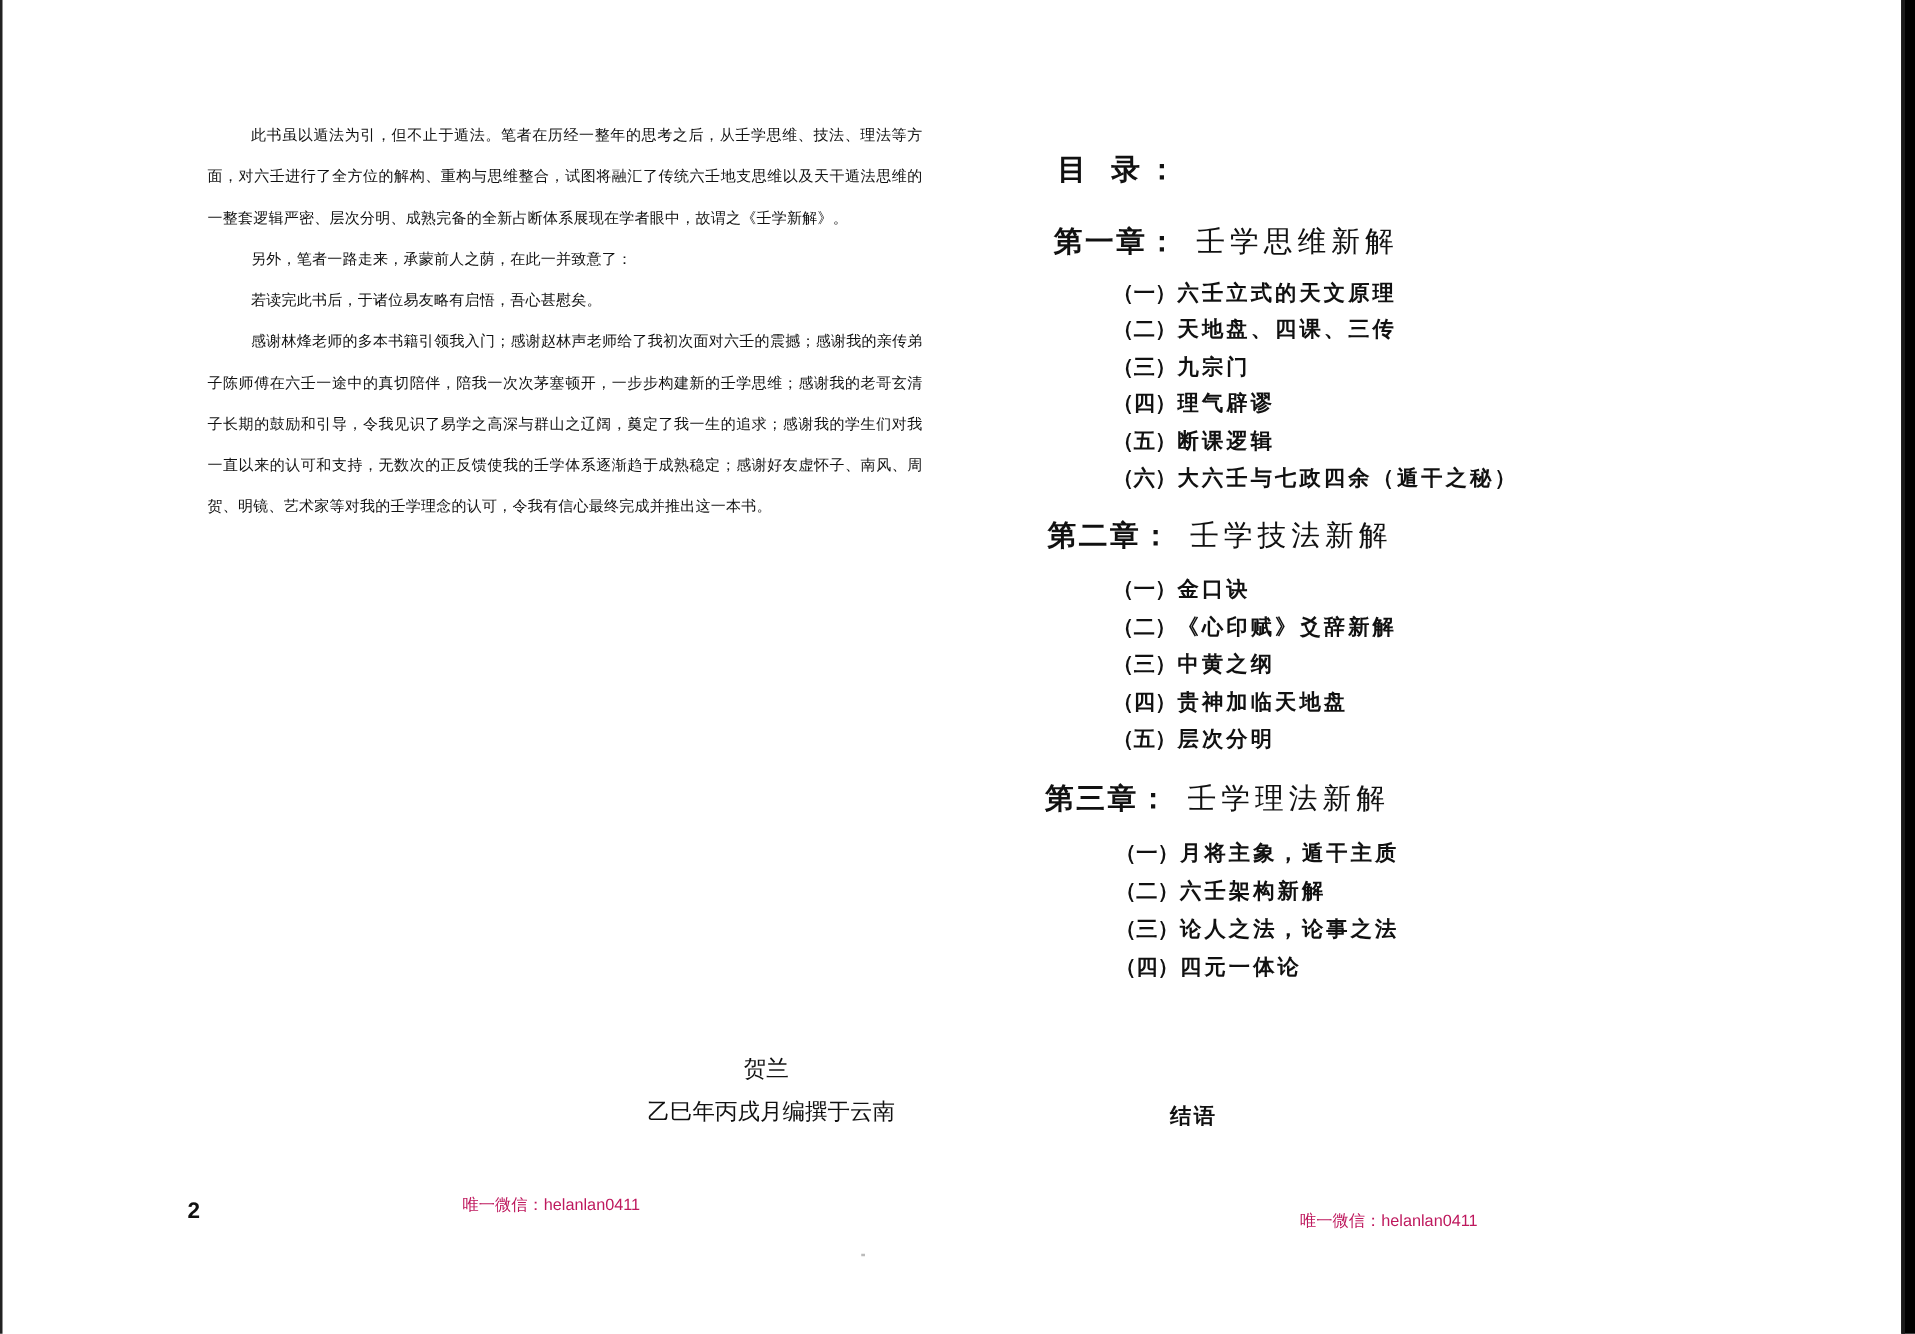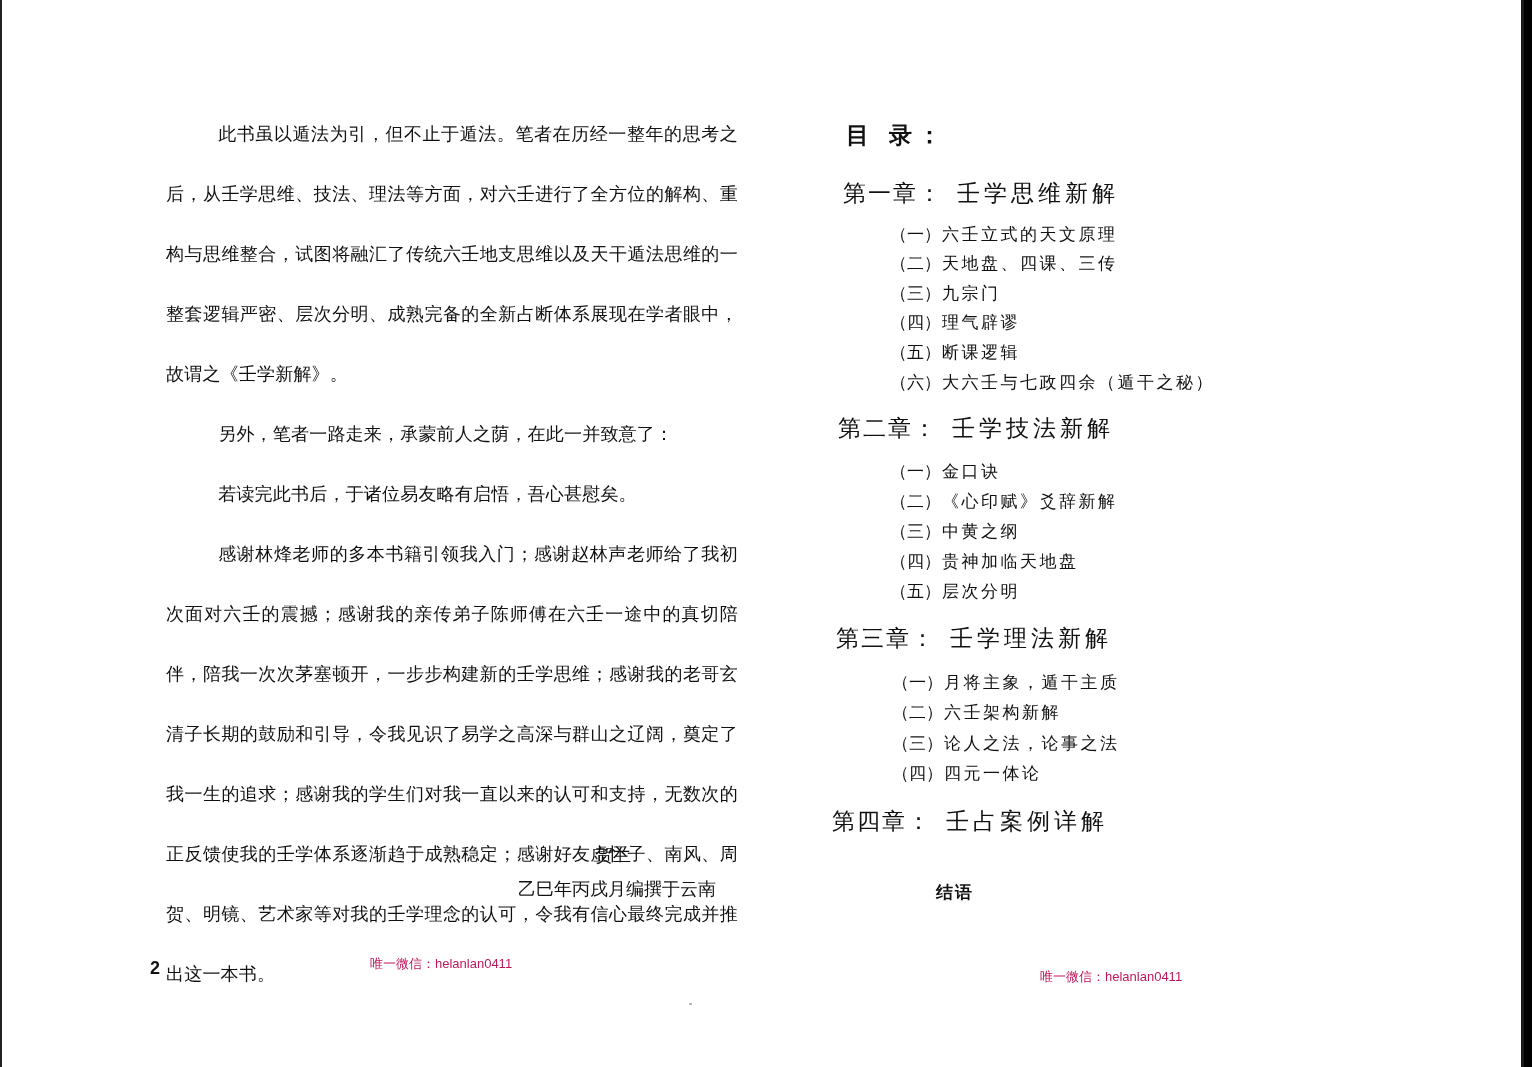--- a/index.html
+++ b/index.html
@@ -8,42 +8,42 @@
     background: #ffffff;
     font-family: "DejaVu Sans", "Liberation Sans", sans-serif;
     color: #111;
   }
   .left-border { position: absolute; left: 0; top: 0; width: 2px; height: 1067px; background: #222; }
   .right-bar { position: absolute; left: 1521px; top: 0; width: 11px; height: 1067px; background: #000; }
   .right-bar::before { content: ""; position: absolute; left: 0; top: 0; width: 3px; height: 100%; background: #1a1a1a; }
 
   
   .body-text {
-    position: absolute; left: 166px; top: 104px; width: 572px;
-    font-size: 18px; line-height: 60px; letter-spacing: 0.2px;
+    position: absolute; left: 166px; top: 92px; width: 572px;
+    font-size: 12px; line-height: 33px; letter-spacing: 0.2px;
     text-align: justify;
   }
   .body-text p { margin: 0; text-indent: 2.9em; }
   .signature { position: absolute; left: 500px; top: 843px; width: 230px; font-size: 18px; }
   .sig-name { position: absolute; left: 95px; top: 0; white-space: nowrap; }
   .sig-date { position: absolute; left: 18px; top: 34px; white-space: nowrap; }
 
   .page-number { position: absolute; left: 150px; top: 958px; font-size: 18px; font-weight: bold; font-family: "Liberation Sans", sans-serif; }
   .footer { position: absolute; font-size: 13px; color: #be185d; font-family: "Liberation Sans", sans-serif; white-space: nowrap; }
   .footer-left { left: 370px; top: 955px; }
   .footer-right { left: 1040px; top: 968px; }
   .speck { position: absolute; left: 689px; top: 1003px; width: 3px; height: 2px; background: #bbb; }
 
   
   .toc { position: absolute; left: 0; top: 0; width: 1532px; height: 922px; font-family: "DejaVu Serif", "Liberation Serif", serif; }
   .toc-title { position: absolute; left: 846px; top: 120px; font-size: 23px; font-weight: bold; letter-spacing: 6px; }
   .chapter { position: absolute; font-size: 23px; white-space: nowrap; letter-spacing: 2px; }
-  .chapter .ch-num { font-weight: normal; letter-spacing: 2px; }
+  .chapter .ch-num { font-weight: bold; letter-spacing: 2px; }
   .chapter .ch-name { margin-left: 14px; letter-spacing: 4px; }
-  .toc-item { position: absolute; font-size: 17px; white-space: nowrap; letter-spacing: 2.5px; }
+  .toc-item { position: absolute; font-size: 17px; white-space: nowrap; letter-spacing: 2.5px; font-weight: bold; }
   .toc-item .idx { display: inline-block; width: 52px; letter-spacing: 0; }
   .conclusion { position: absolute; left: 936px; top: 853px; font-size: 17px; font-weight: bold; letter-spacing: 2px; margin-top: 28px; }
 </style>
 </head>
 <body>
 
 <div class="left-border"></div>
 <div class="right-bar"></div>
 
 <div class="body-text">
@@ -85,20 +85,17 @@
   <div class="toc-item" style="left:890px; top:580px;"><span class="idx">（五）</span><span>层次分明</span></div>
 
   <div class="chapter" style="left:836px; top:623px;">
     <span class="ch-num">第三章：</span><span class="ch-name">壬学理法新解</span>
   </div>
   <div class="toc-item" style="left:892px; top:671px;"><span class="idx">（一）</span><span>月将主象，遁干主质</span></div>
   <div class="toc-item" style="left:892px; top:701px;"><span class="idx">（二）</span><span>六壬架构新解</span></div>
   <div class="toc-item" style="left:892px; top:732px;"><span class="idx">（三）</span><span>论人之法，论事之法</span></div>
   <div class="toc-item" style="left:892px; top:762px;"><span class="idx">（四）</span><span>四元一体论</span></div>
 
-  <div class="chapter" style="left:832px; top:806px;">
-    <span class="ch-num">第四章：</span><span class="ch-name">壬占案例详解</span>
-  </div>
 
   <div class="conclusion">结语</div>
 </div>
 
 <div class="footer footer-right">唯一微信：helanlan0411</div>
 
 </body></html>

